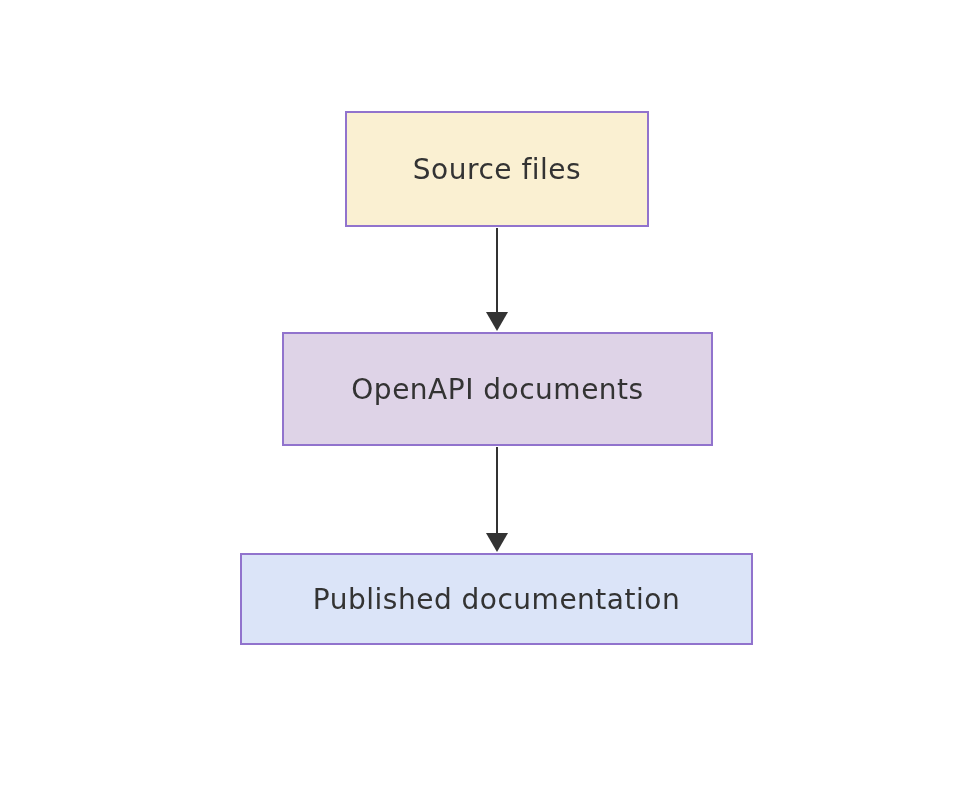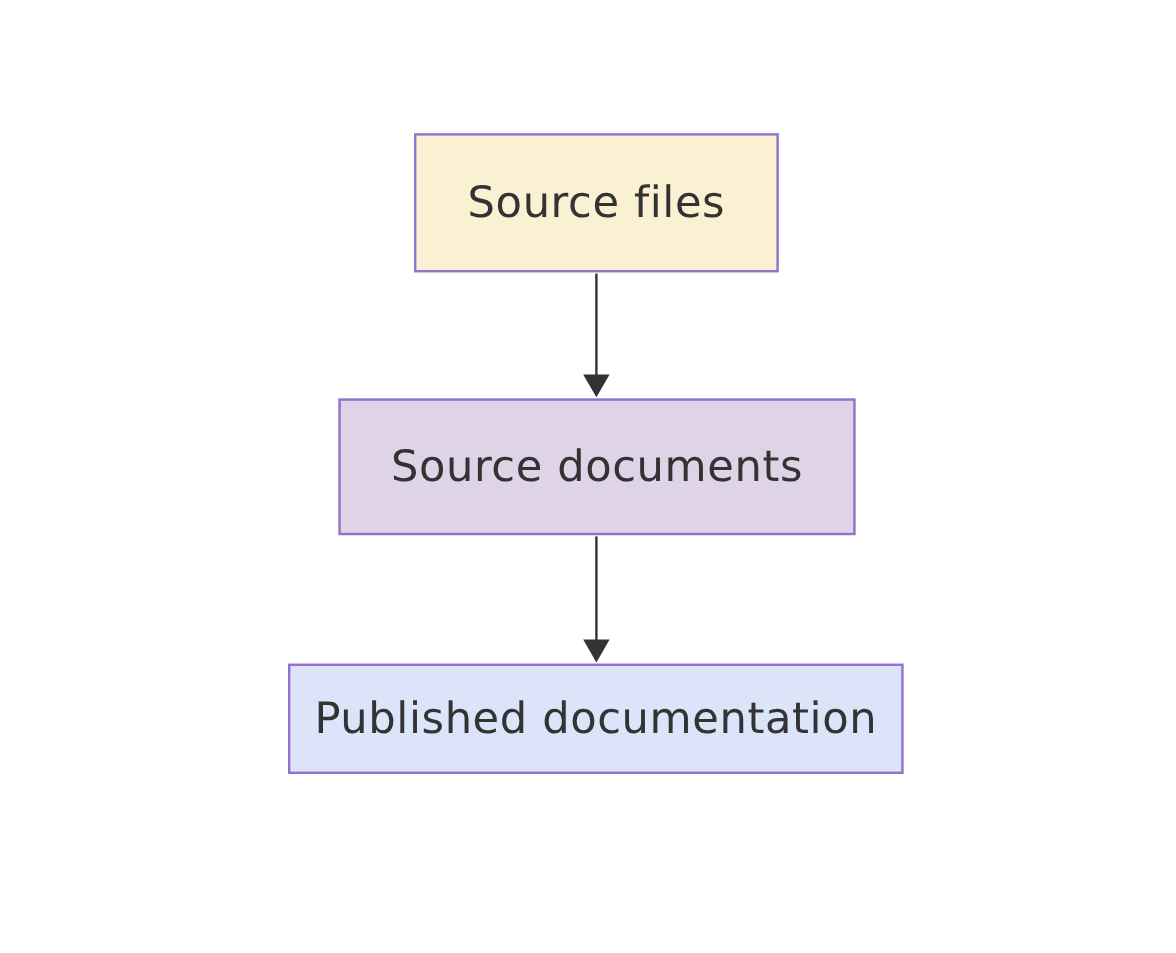--- a/index.html
+++ b/index.html
@@ -14,21 +14,21 @@
     width: 980px; height: 794px;
     background: #ffffff;
   }
   .node {
     position: absolute;
     display: flex;
     align-items: center;
     justify-content: center;
     border: 2px solid #9173cd;
     color: #333333;
-    font-size: 36px;
+    font-size: 28px;
     letter-spacing: 0.5px;
     text-align: center;
   }
   .node-source    { left: 345px; top: 111px; width: 304px; height: 116px; }
   .node-openapi   { left: 282px; top: 332px; width: 431px; height: 114px; }
   .node-published { left: 240px; top: 553px; width: 513px; height: 92px; }
   .edges-layer {
     position: absolute;
     left: 0; top: 0;
     width: 980px; height: 794px;
@@ -38,21 +38,21 @@
 </head>
 <body>
 
 <div class="canvas">
 
   <div class="node node-source" style="background-color: rgb(250, 240, 210);">
     <span>Source files</span>
   </div>
 
   <div class="node node-openapi" style="background-color: rgb(222, 211, 231);">
-    <span>Source documents</span>
+    <span>OpenAPI documents</span>
   </div>
 
   <div class="node node-published" style="background-color: rgb(219, 228, 248);">
     <span>Published documentation</span>
   </div>
 
   <svg class="edges-layer" width="980" height="794" viewBox="0 0 980 794" xmlns="http://www.w3.org/2000/svg">
     <g>
       <line x1="497" y1="228" x2="497" y2="313" stroke-width="2" stroke="#333333"></line>
       <polygon points="486,312 508,312 497,331" fill="#333333"></polygon>

